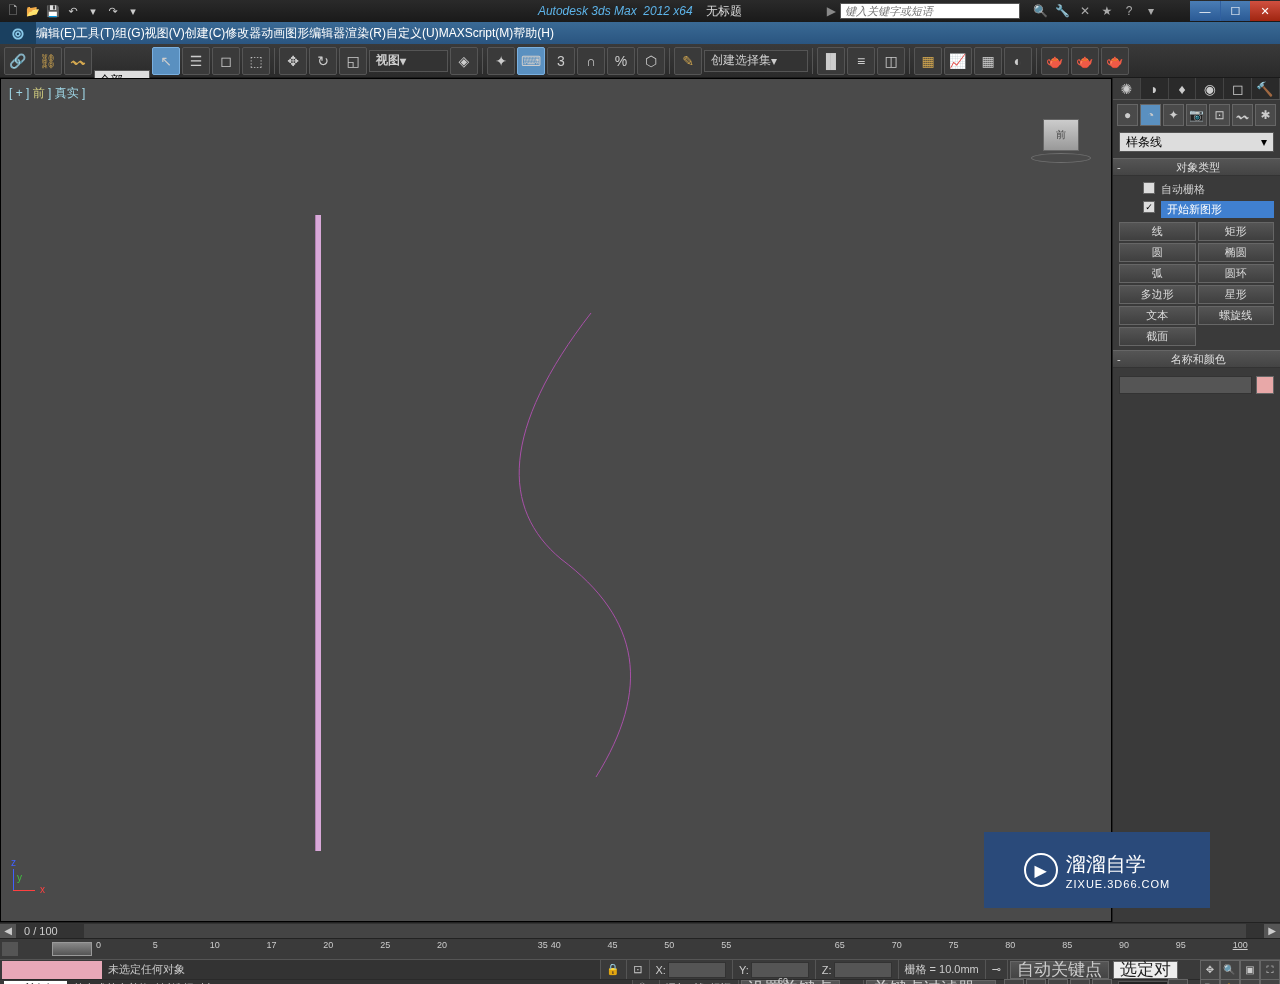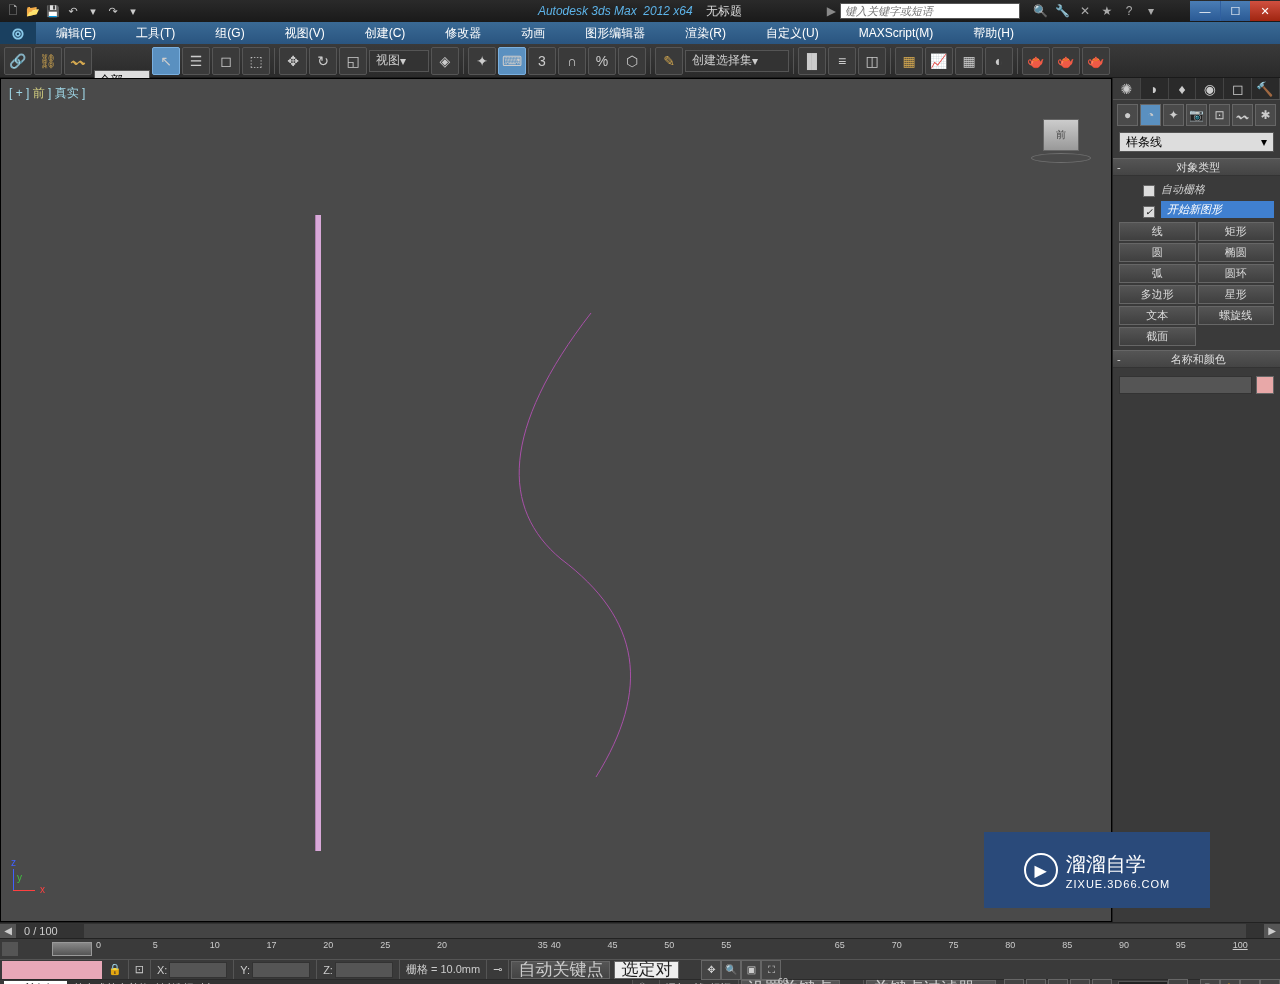--- a/index.html
+++ b/index.html
@@ -18,21 +18,21 @@
 .util-icon { width: 18px; height: 18px; color: #aaa; font-size: 12px; display: flex; align-items: center; justify-content: center; }
 .window-controls { position: absolute; right: 0; display: flex; }
 .win-btn { width: 30px; height: 20px; display: flex; align-items: center; justify-content: center; font-size: 11px; }
 .min-btn { background: linear-gradient(#4a7db5, #2a5a95); color: #fff; }
 .max-btn { background: linear-gradient(#4a7db5, #2a5a95); color: #fff; border-left: 1px solid #3060a0; }
 .close-btn { background: linear-gradient(#d05040, #a02510); color: #fff; }
 
 
 .menubar { height: 22px; background: linear-gradient(#3a6a95, #2a5580); display: flex; align-items: center; padding-left: 0; }
 .app-logo { width: 36px; height: 22px; background: #1a4060; display: flex; align-items: center; justify-content: center; color: #8ac8e8; font-size: 16px; font-weight: bold; }
-.menu-item { color: #fff; font-size: 12px; padding: 0 20px; height: 22px; display: flex; align-items: center; cursor: pointer; }
+.menu-item { color: #fff; font-size: 12px; padding: 0 0; height: 22px; display: flex; align-items: center; cursor: pointer; }
 
 
 .toolbar { height: 34px; background: linear-gradient(#3a3a3a, #2a2a2a); border-bottom: 1px solid #1a1a1a; display: flex; align-items: center; padding: 0 4px; gap: 2px; }
 .tool-btn { width: 28px; height: 28px; background: #3a3a3a; border: 1px solid #555; border-radius: 2px; display: flex; align-items: center; justify-content: center; font-size: 14px; color: #ccc; cursor: pointer; }
 .tool-btn.active { background: #5a90c0; border-color: #7ab0e0; }
 .tool-btn.gold { color: #d4a850; }
 .tool-sep { width: 1px; height: 26px; background: #555; margin: 0 2px; }
 .dropdown { height: 22px; background: #ddd; border: 1px solid #555; font-size: 12px; padding: 0 4px; display: flex; align-items: center; }
 .dropdown-dark { background: #333; color: #ccc; border: 1px solid #555; height: 22px; font-size: 12px; padding: 0 4px 0 6px; display: flex; align-items: center; }
 
@@ -60,21 +60,21 @@
 .right-panel { width: 168px; background: #3a3a3a; border-left: 1px solid #222; }
 .panel-tabs { display: flex; height: 22px; background: #2a2a2a; border-bottom: 1px solid #555; }
 .panel-tab { flex: 1; display: flex; align-items: center; justify-content: center; color: #ccc; font-size: 14px; border-right: 1px solid #444; }
 .panel-tab.active { background: #3a3a3a; }
 .sub-tabs { display: flex; height: 22px; background: #3a3a3a; margin-top: 4px; padding: 0 4px; gap: 2px; }
 .sub-tab { flex: 1; display: flex; align-items: center; justify-content: center; background: #4a4a4a; border: 1px solid #666; color: #ccc; font-size: 12px; }
 .sub-tab.active { background: #5a90c0; }
 .panel-dropdown { margin: 6px 6px; height: 20px; background: #ddd; border: 1px solid #555; font-size: 12px; display: flex; align-items: center; padding: 0 6px; justify-content: space-between; }
 .rollout-header { height: 18px; background: linear-gradient(#555, #444); color: #ddd; font-size: 11px; display: flex; align-items: center; padding: 0 4px; border-top: 1px solid #666; border-bottom: 1px solid #333; }
 .rollout-body { padding: 4px 6px; }
-.checkbox-row { display: flex; align-items: flex-end; font-size: 11px; color: #ccc; padding: 2px 0 2px 24px; font-style: italic; }
+.checkbox-row { display: flex; align-items: flex-start; font-size: 11px; color: #ccc; padding: 2px 0 2px 24px; }
 .checkbox-row.checked .cb-label { background: #4080d0; color: #fff; padding: 1px 6px; flex: 1; }
 .cb { width: 12px; height: 12px; background: #ddd; border: 1px solid #666; margin-right: 6px; font-size: 9px; display: flex; align-items: center; justify-content: center; color: #000; }
 .btn-grid { display: grid; grid-template-columns: 1fr 1fr; gap: 2px; }
 .panel-btn { height: 19px; background: linear-gradient(#555, #3f3f3f); border: 1px solid #666; color: #ddd; font-size: 11px; display: flex; align-items: center; justify-content: center; cursor: pointer; }
 .name-row { display: flex; gap: 4px; padding: 8px 6px; align-items: center; }
 .name-input { flex: 1; height: 18px; background: #555; border: 1px solid #333; }
 .color-swatch { width: 18px; height: 18px; background: #e8a8a8; border: 1px solid #666; }
 
 
 .watermark { position: absolute; right: 70px; bottom: 76px; width: 226px; height: 76px; background: #2a4a7a; display: flex; align-items: center; justify-content: center; color: #fff; font-size: 20px; gap: 8px; }
@@ -161,21 +161,21 @@
   <div class="tool-btn gold">〰</div>
   <div class="dropdown" style="width:56px;margin-top:40px;"><span>全部</span> ▾</div>
   <div class="tool-btn active">↖</div>
   <div class="tool-btn">☰</div>
   <div class="tool-btn">◻</div>
   <div class="tool-btn">⬚</div>
   <div class="tool-sep"></div>
   <div class="tool-btn">✥</div>
   <div class="tool-btn">↻</div>
   <div class="tool-btn">◱</div>
-  <div class="dropdown-dark" style="width:60px;"><span>视图</span> ▾</div>
+  <div class="dropdown-dark" style="width:79px;font-weight:bold;"><span>视图</span> ▾</div>
   <div class="tool-btn">◈</div>
   <div class="tool-sep"></div>
   <div class="tool-btn">✦</div>
   <div class="tool-btn active">⌨</div>
   <div class="tool-btn">
       <span>3</span>
     </div>
   <div class="tool-btn">∩</div>
   <div class="tool-btn">%</div>
   <div class="tool-btn">⬡</div>
@@ -315,20 +315,21 @@
         <div class="ruler-tick" style="left: 72%;">75</div>
         <div class="ruler-tick" style="left: 76.8%;">80</div>
         <div class="ruler-tick" style="left: 81.6%;">85</div>
         <div class="ruler-tick" style="left: 86.4%;">90</div>
         <div class="ruler-tick" style="left: 91.2%;">95</div>
         <div class="ruler-tick" style="left: 96%; text-decoration: underline;">100</div>
       </div>
   </div>
   <div class="status-row" style="height:20px;">
     <div style="width:100px;height:18px;background:#e8a8b8;margin-left:2px;"></div>
+    <div class="status-cell" style="flex:1;background:#333;">未选定任何对象</div>
     <div class="status-cell">🔒</div>
     <div class="status-cell">⊡</div>
     <div class="status-cell">
         <span>X:</span>
         <div class="coord-box"></div>
       </div>
     <div class="status-cell">
         <span>Y:</span>
         <div class="coord-box"></div>
       </div>

